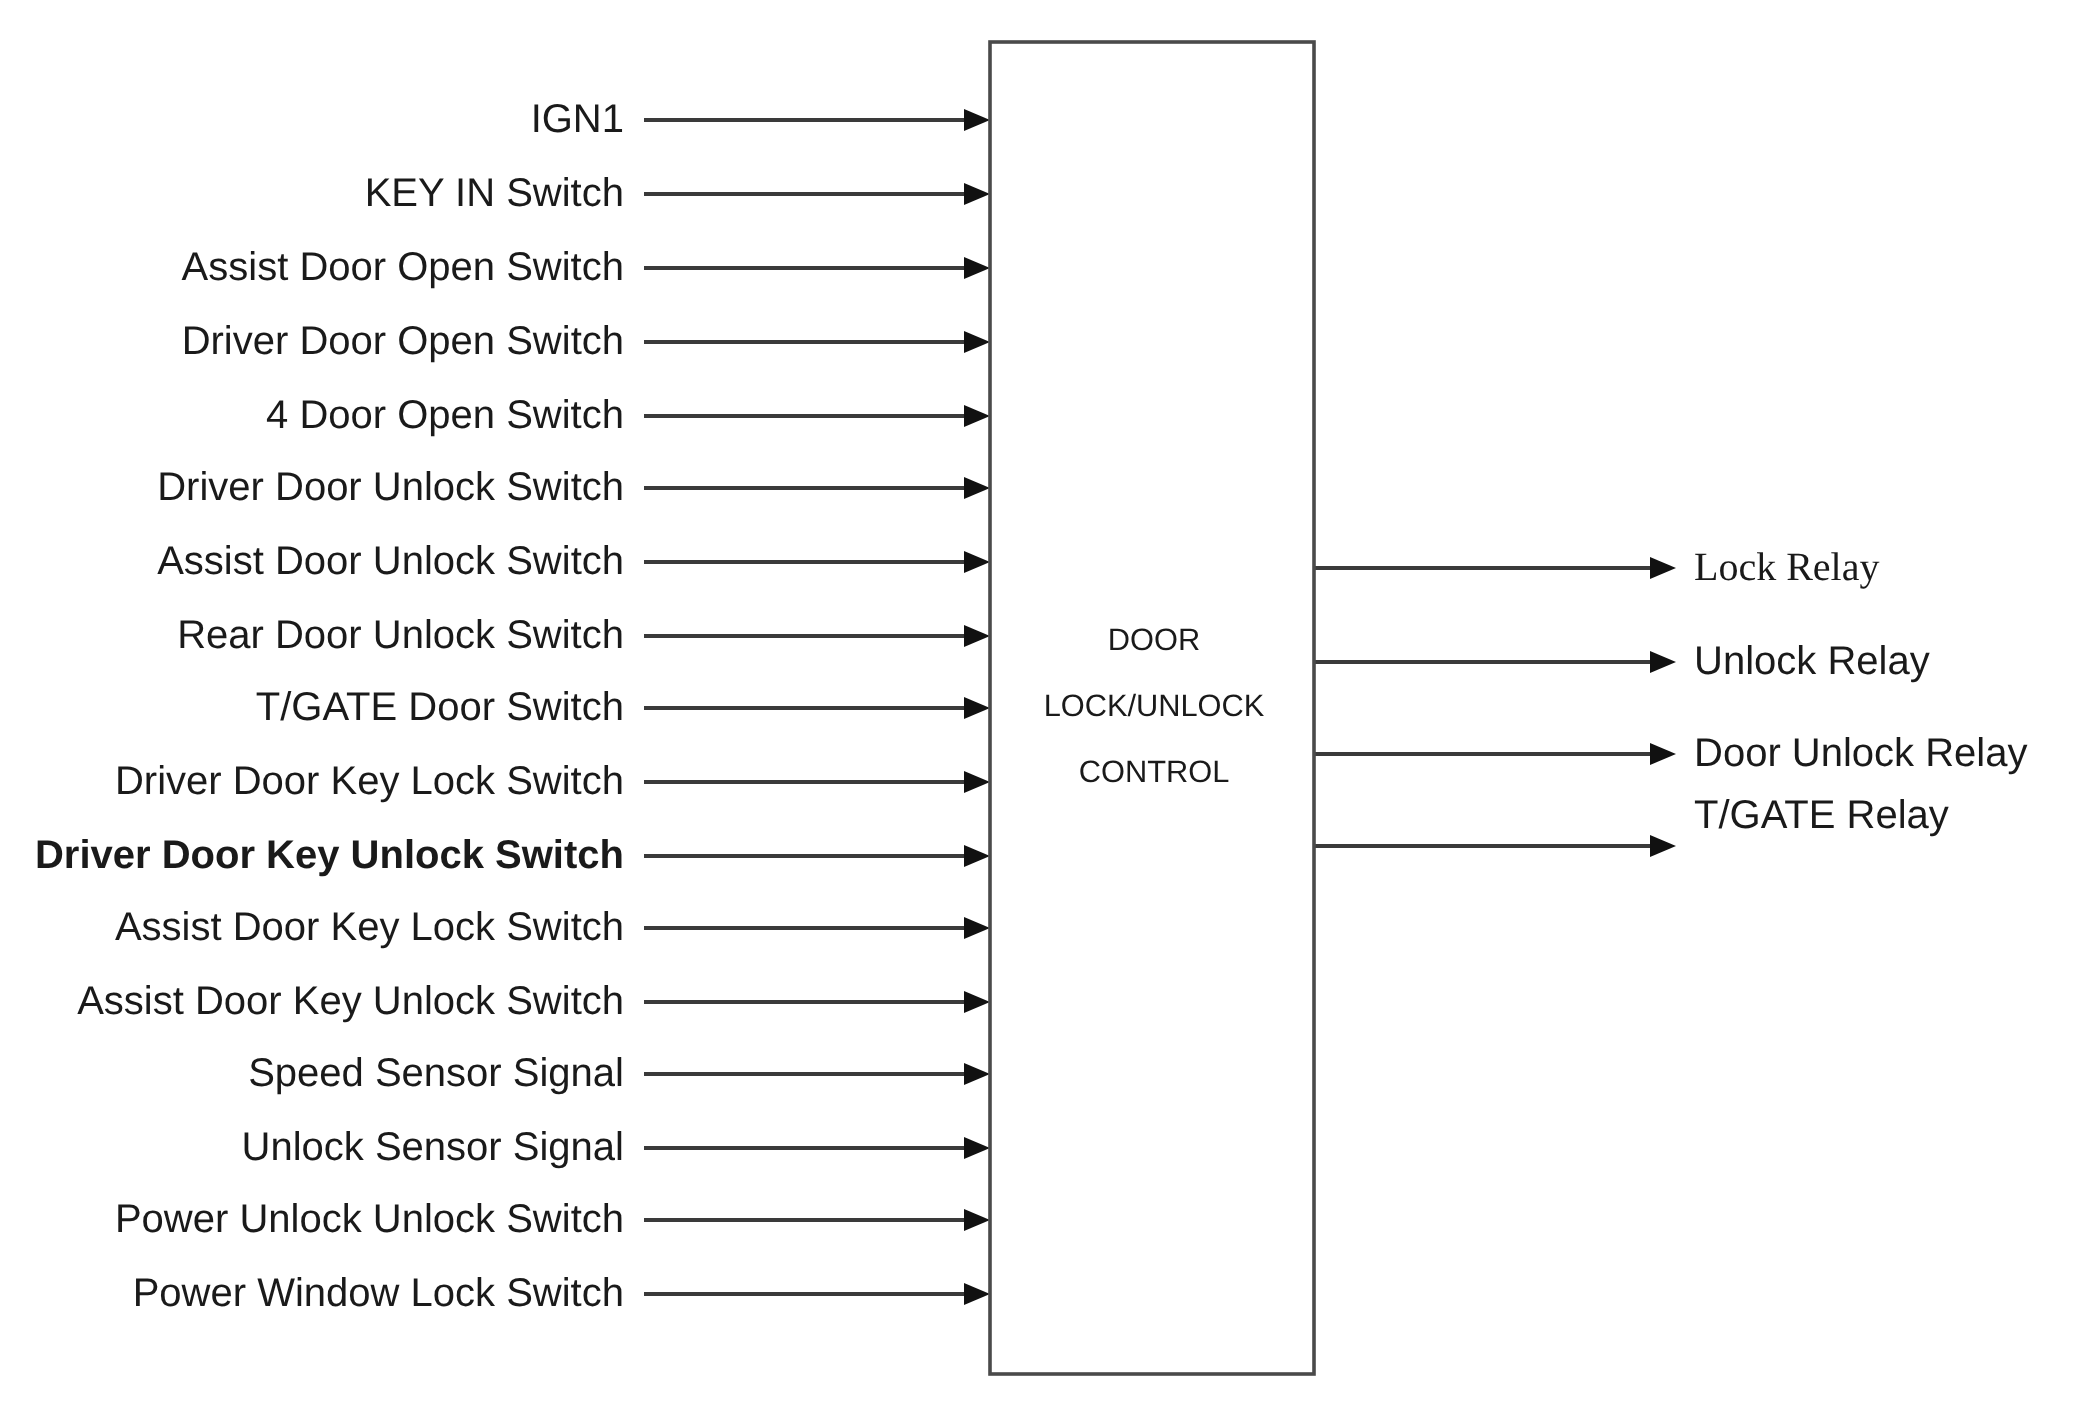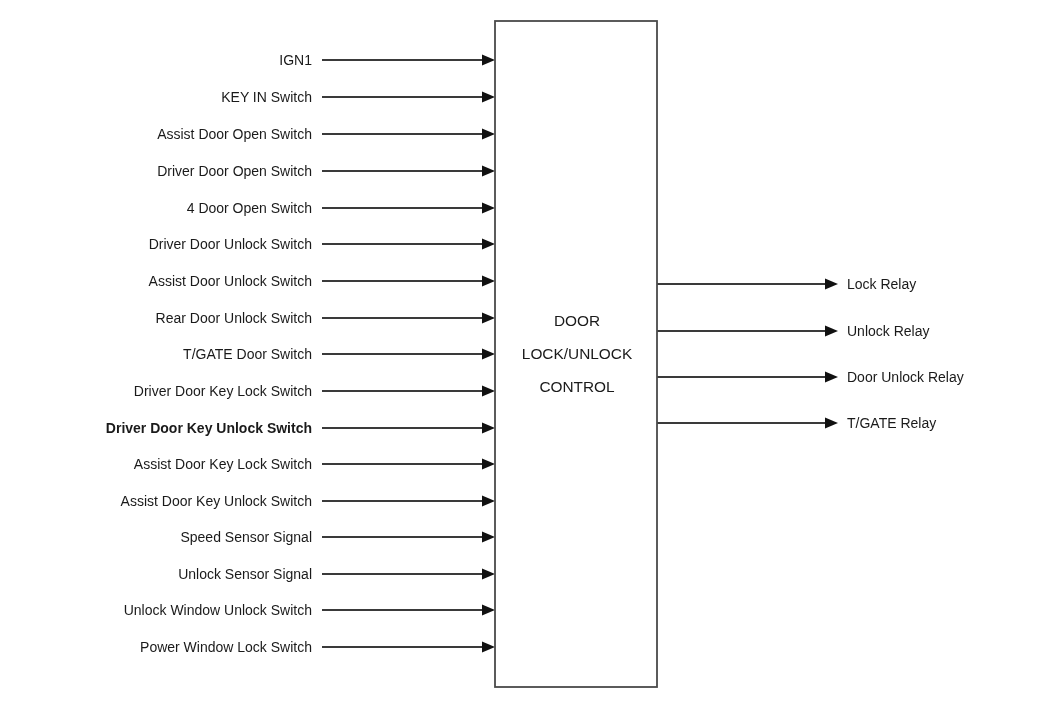--- a/index.html
+++ b/index.html
@@ -35,21 +35,21 @@
     stroke: none;
   }
   .block-rect {
     fill: #ffffff;
     stroke: #4a4a4a;
     stroke-width: 1.8;
   }
   .label {
     position: absolute;
     font-family: "Liberation Sans", sans-serif;
-    font-size: 14px;
+    font-size: 20px;
     color: #1a1a1a;
     line-height: 1;
     white-space: nowrap;
   }
   .input-label {
     right: 738px;
     text-align: right;
     transform: translateY(-50%);
   }
   .output-label {
@@ -133,28 +133,28 @@
       <div class="label input-label" style="top: 244px; text-align: right;">Driver Door Unlock Switch</div>
       <div class="label input-label" style="top: 281px;">Assist Door Unlock Switch</div>
       <div class="label input-label" style="top: 318px;">Rear Door Unlock Switch</div>
       <div class="label input-label" style="top: 354px;">T/GATE Door Switch</div>
       <div class="label input-label" style="top: 391px;">Driver Door Key Lock Switch</div>
       <div class="label input-label" style="top: 428px; font-weight: bold;">Driver Door Key Unlock Switch</div>
       <div class="label input-label" style="top: 464px;">Assist Door Key Lock Switch</div>
       <div class="label input-label" style="top: 501px;">Assist Door Key Unlock Switch</div>
       <div class="label input-label" style="top: 537px;">Speed Sensor Signal</div>
       <div class="label input-label" style="top: 574px;">Unlock Sensor Signal</div>
-      <div class="label input-label" style="top: 610px;">Unlock Window Unlock Switch</div>
+      <div class="label input-label" style="top: 610px;">Power Unlock Unlock Switch</div>
       <div class="label input-label" style="top: 647px;">Power Window Lock Switch</div>
     </div>
   <div id="output-labels">
-      <div class="label output-label" style="top: 284px;">Lock Relay</div>
+      <div class="label output-label" style="top: 284px; font-family: Liberation Serif, serif;">Lock Relay</div>
       <div class="label output-label" style="top: 331px;">Unlock Relay</div>
       <div class="label output-label" style="top: 377px;">Door Unlock Relay</div>
-      <div class="label output-label" style="top: 423px; text-align: center;">T/GATE Relay</div>
+      <div class="label output-label" style="top: 408px; text-align: center;">T/GATE Relay</div>
     </div>
   <div id="block-labels">
       <div class="block-text" style="top: 321px;">DOOR</div>
       <div class="block-text" style="top: 354px;">LOCK/UNLOCK</div>
       <div class="block-text" style="top: 387px;">CONTROL</div>
     </div>
 
 </div>
 
 </body></html>

